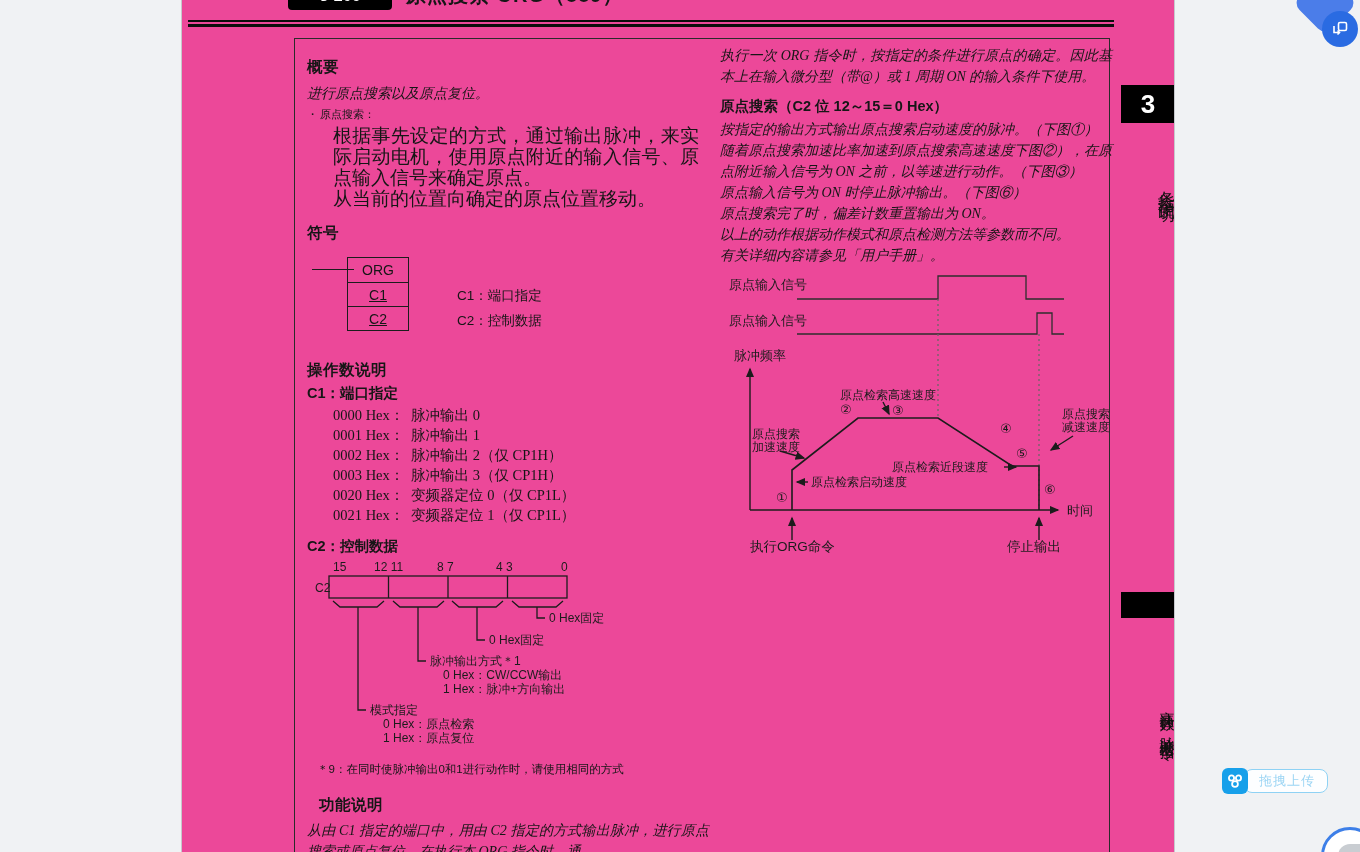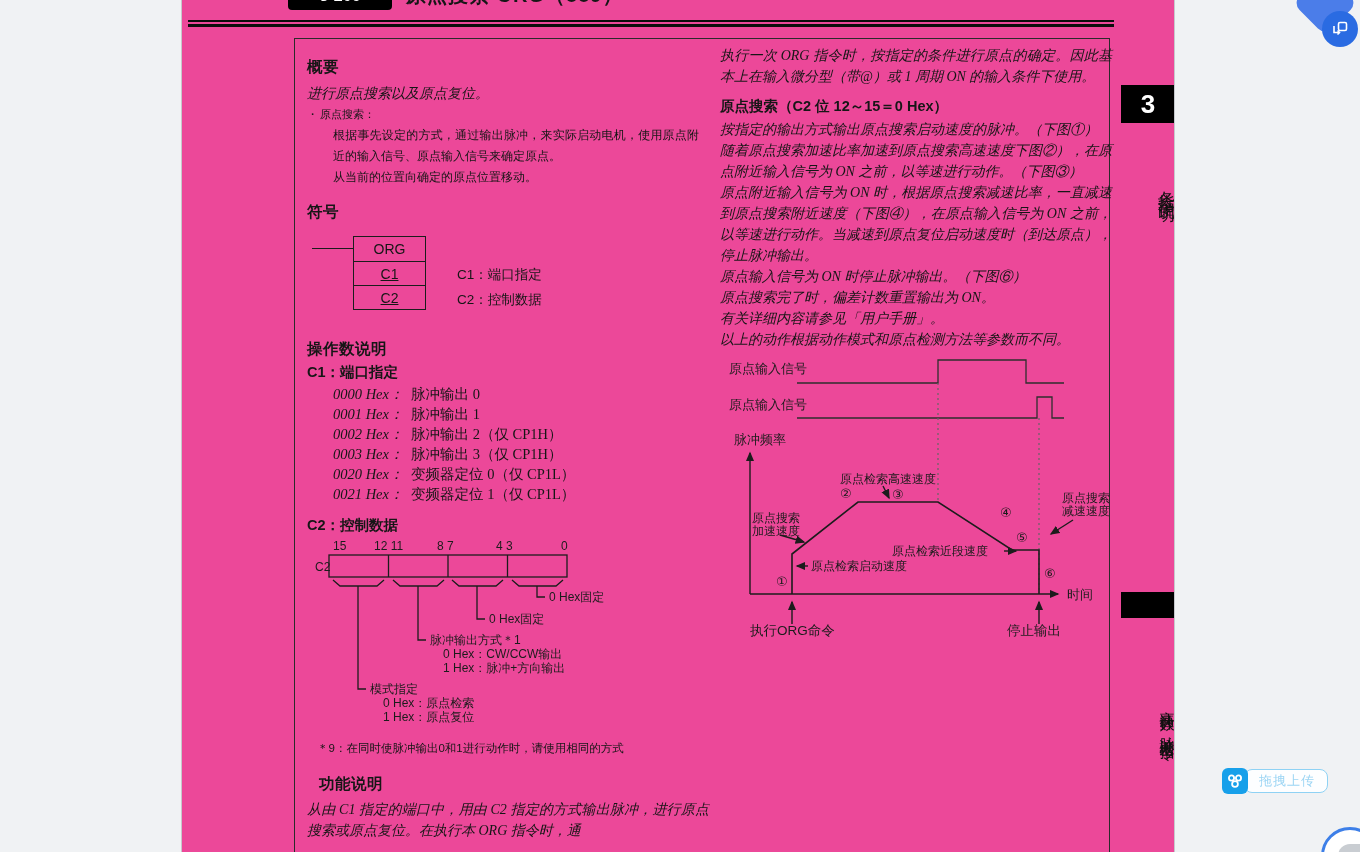--- a/index.html
+++ b/index.html
@@ -28,33 +28,33 @@
   .colL { position:absolute; left:12px; top:10px; width:402px; }
   .colR { position:absolute; left:425px; top:6px; width:392px; }
 
   h3.sec { font:bold 15.5px/22px "Liberation Sans","DejaVu Sans",sans-serif; letter-spacing:.5px; }
   h4.sub { font:bold 14.5px/20px "Liberation Sans","DejaVu Sans",sans-serif; }
   p.body { font-size:14px; line-height:21px; text-align:justify;font-style:italic; }
 
   
   .bul { font-size:11px; line-height:21px; }
   .bul .dot { margin-right:2px; }
-  .ind { margin-left:26px; font-size:12px; line-height:21px; text-align:justify; width:366px; }
+  .ind { margin-left:26px; font-size:19px; line-height:21px; text-align:justify; width:366px; }
 
   
   .symwrap { position:relative; height:82px; margin-top:13px; }
   .symlead { position:absolute; left:5px; top:12px; width:42px; height:0; border-top:1.6px solid #1c1c1c; }
-  .symbox { position:absolute; left:46px; top:0; width:73px; border:1.4px solid #1c1c1c; }
+  .symbox { position:absolute; left:40px; top:0; width:62px; border:1.4px solid #1c1c1c; }
   .symbox .r { height:24px; text-align:center; font:14px/24px "Liberation Sans","DejaVu Sans",sans-serif; }
   .symbox .r + .r { border-top:1.8px solid #1c1c1c;text-decoration:underline; }
   .symleg { position:absolute; left:150px; font:13.5px/18px "Liberation Sans","DejaVu Sans",sans-serif; }
 
   
   .hexrow { display:flex; margin-left:26px; font-size:14.5px; line-height:20px; }
-  .hexrow .code { width:78px;font-style:italic; }
+  .hexrow .code { width:78px; }
 
   .note { margin-left:10px; font:11.5px/15px "Liberation Sans","DejaVu Sans",sans-serif; }
 
   svg text { font-family:"Liberation Sans","DejaVu Sans",sans-serif; fill:#1c1c1c; }
 
   
   .tab3 { position:absolute; left:939px; top:85px; width:54px; height:38px; background:#000;
           color:#fff; text-align:center; font:bold 26px/38px "Liberation Sans","DejaVu Sans",sans-serif; }
   .vlabel { position:absolute; left:939px; width:54px; display:flex; justify-content:center;
             writing-mode:vertical-rl; font:16px/1 "Liberation Sans","DejaVu Sans",sans-serif;
@@ -184,25 +184,24 @@
 
       <h3 class="sec" style="margin:17px 12px 4px">功能说明</h3>
       <p class="body">从由 C1 指定的端口中，用由 C2 指定的方式输出脉冲，进行原点搜索或原点复位。在执行本 ORG 指令时，通</p>
     </div>
 
     <div class="colR">
       <p class="body">执行一次 ORG 指令时，按指定的条件进行原点的确定。因此基本上在输入微分型（带@）或 1 周期 ON 的输入条件下使用。</p>
       <h4 class="sub" style="margin:9px 0 3px">原点搜索（C2 位 12～15＝0 Hex）</h4>
       <p class="body">按指定的输出方式输出原点搜索启动速度的脉冲。（下图①）</p>
       <p class="body">随着原点搜索加速比率加速到原点搜索高速速度下图②），在原点附近输入信号为 ON 之前，以等速进行动作。（下图③）</p>
-      <p class="body">原点附近输入信号为 ON 时，根据原点搜索减速比率，一直减速到原点搜索附近速度（下图④），在原点输入信号为 ON 之前，以等速进行动作。当减速到原点复位启动速度时（到达原点），停止脉冲输出。</p>
       <p class="body">原点输入信号为 ON 时停止脉冲输出。（下图⑥）</p>
       <p class="body">原点搜索完了时，偏差计数重置输出为 ON。</p>
+      <p class="body">以上的动作根据动作模式和原点检测方法等参数而不同。</p>
       <p class="body">有关详细内容请参见「用户手册」。</p>
-      <p class="body">以上的动作根据动作模式和原点检测方法等参数而不同。</p>
 
       
       <svg width="392" height="288" viewBox="0 0 392 288" style="margin-top:2px">
         <defs>
           <marker id="ah" markerWidth="8" markerHeight="8" refX="6" refY="3" orient="auto">
             <path d="M0,0 L7,3 L0,6 Z" fill="#1c1c1c"></path>
           </marker>
         </defs>
         <g fill="none" stroke="#2e2e2e" stroke-width="1.3">
 

